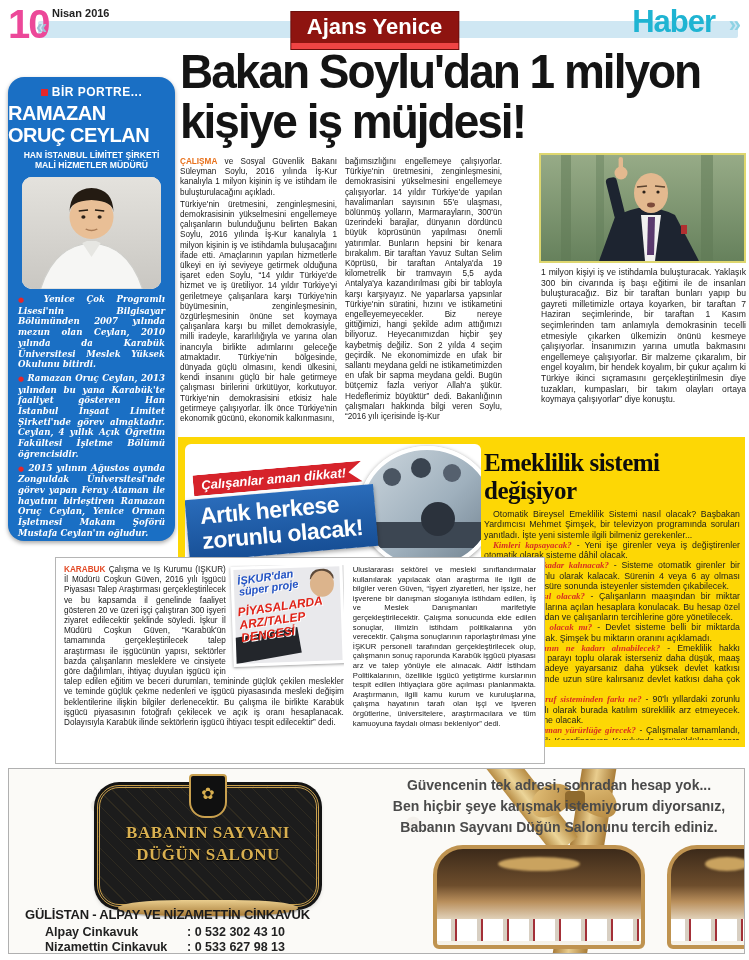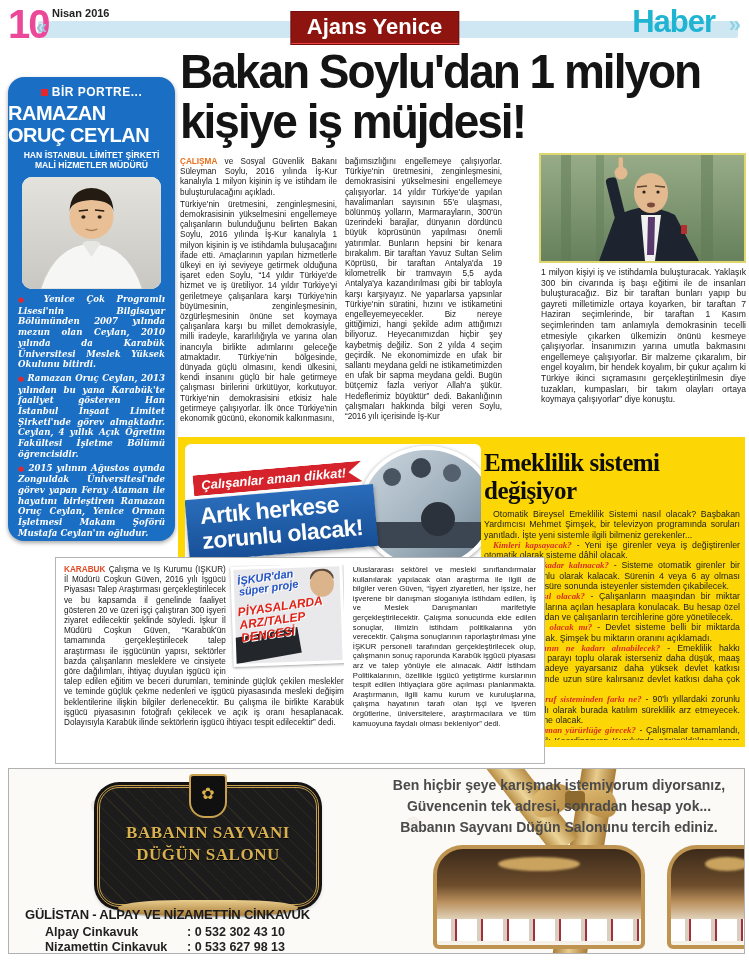--- a/index.html
+++ b/index.html
@@ -6,21 +6,21 @@
   .page{position:relative;width:749px;height:960px;background:#ffffff;margin:0 auto;
         font-family:"Liberation Sans",sans-serif;overflow:hidden;color:#1a1a1a;}
 
   
   .hdr-band{position:absolute;left:38px;top:21px;width:700px;height:17px;background:#cfe7f3;border-radius:2px;}
   .hdr-pageno{position:absolute;left:8px;top:2px;font-size:40px;font-weight:bold;color:#ec4899;letter-spacing:-2px;}
   .hdr-date{position:absolute;left:52px;top:7px;font-size:11px;font-weight:bold;color:#222;}
   .hdr-chev-l{position:absolute;left:36px;top:15px;font-size:20px;color:#9fc2d6;font-weight:bold;}
   .hdr-logo{position:absolute;left:50%;top:12px;transform:translateX(-50%);background:#8e1410;
             color:#fff;font-size:22px;font-weight:bold;padding:2px 16px 3px;letter-spacing:0;
-            border-bottom:1px solid #ef4444;box-shadow:0 0 0 1px #6d0f0c;}
+            border-bottom:6px solid #ef4444;box-shadow:0 0 0 1px #6d0f0c;}
   .hdr-section{position:absolute;right:34px;top:4px;font-size:31px;font-weight:bold;color:#1fb4d2;letter-spacing:-1px;}
   .hdr-chev-r{position:absolute;right:8px;top:12px;font-size:22px;color:#8ed3e4;font-weight:bold;}
 
   
   .sidebar{position:absolute;left:8px;top:57px;width:167px;height:464px;background:#1a6fc4;
            border-radius:16px;box-shadow:0 2px 4px rgba(0,0,0,.35);margin-top:20px;}
   .sb-kicker{margin-top:8px;text-align:center;color:#fff;font-size:12px;font-weight:bold;letter-spacing:.5px;}
   .sb-kicker .sq{display:inline-block;width:7px;height:7px;background:#e4272b;margin-right:4px;}
   .sb-name{text-align:left;color:#fff;font-weight:bold;font-size:20px;line-height:22px;margin-top:3px;letter-spacing:-.5px;}
   .sb-title{text-align:center;color:#fff;font-weight:bold;font-size:8.6px;line-height:10px;margin-top:4px;}
@@ -294,22 +294,22 @@
     <div class="emblem">
       <div class="shield">✿</div>
       <div class="bname">
         <div>BABANIN SAYVANI</div>
         <div>DÜĞÜN SALONU</div>
       </div>
       <div class="swash"></div>
     </div>
 
     <div class="ad-slogan">
+      <div>Güvencenin tek adresi, sonradan hesap yok...</div>
       <div>Ben hiçbir şeye karışmak istemiyorum diyorsanız,</div>
-      <div>Güvencenin tek adresi, sonradan hesap yok...</div>
       <div>Babanın Sayvanı Düğün Salonunu tercih ediniz.</div>
     </div>
 
     <div class="arch arch1">
       <div class="glow"></div>
       <div class="tables"></div>
     </div>
     <div class="arch arch2">
       <div class="glow"></div>
       <div class="tables"></div>

